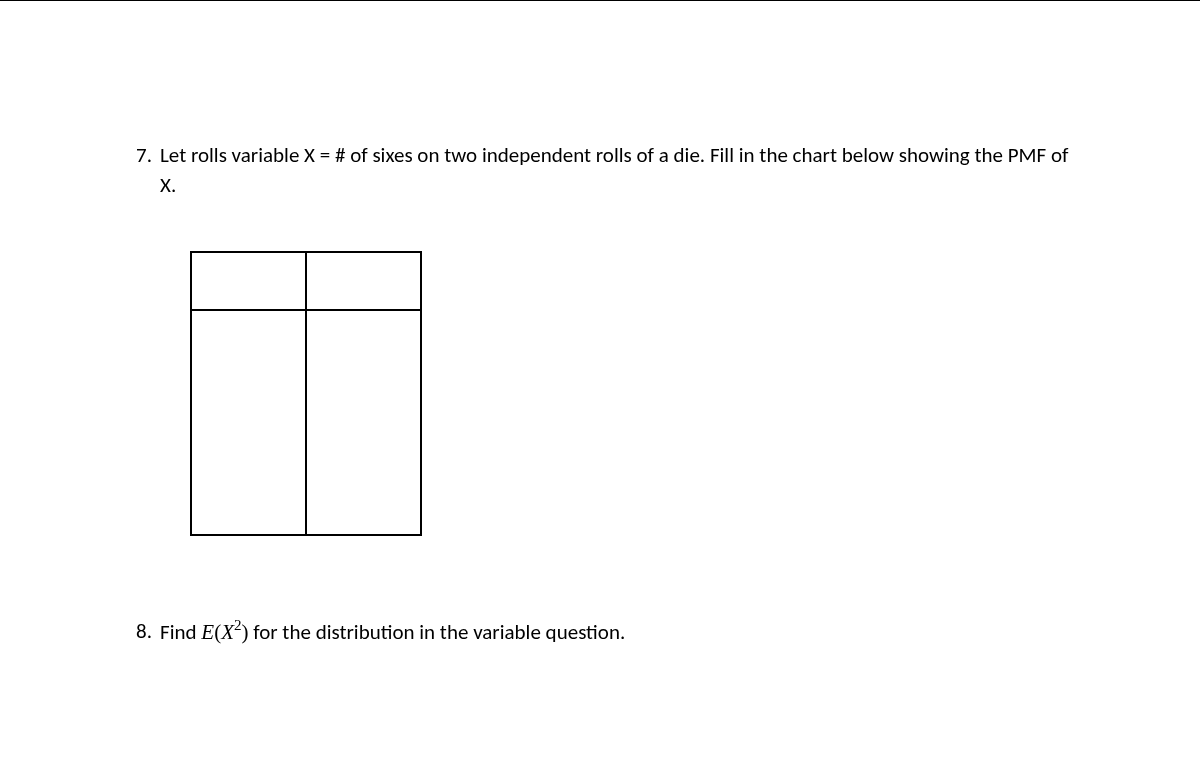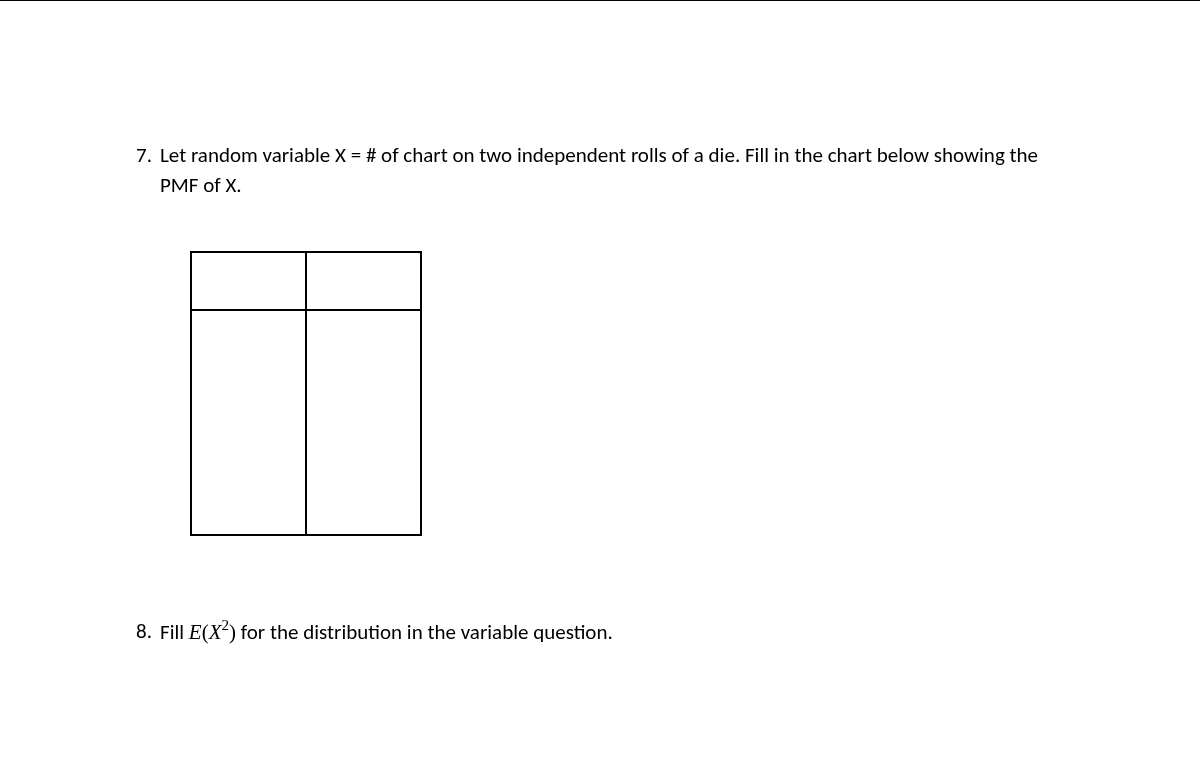--- a/index.html
+++ b/index.html
@@ -82,38 +82,38 @@
   </style>
 </head>
 <body>
 
 <div class="page-border"></div>
 
 <div class="content">
 
   <div class="question">
     <div class="question-number">7.</div>
-    <div class="question-text">Let random variable X = # of chart on two independent rolls of a die. Fill in the chart below showing the PMF of X.</div>
+    <div class="question-text">Let rolls variable X = # of sixes on two independent rolls of a die. Fill in the chart below showing the PMF of X.</div>
   </div>
 
   <div class="table-container">
     <table class="pmf-table">
       <tbody>
           <tr>
         <td class="header-cell"></td>
         <td class="header-cell"></td>
       </tr>
       <tr>
         <td class="body-cell"></td>
         <td class="body-cell"></td>
       </tr>
     </tbody>
       </table>
   </div>
 
   <div class="question">
     <div class="question-number">8.</div>
     <div class="question-text">
-      <span>Fill </span><span class="math-e">E</span><span class="paren">(</span><span class="math-x">X</span><span class="superscript">2</span><span class="paren">)</span><span> for the distribution in the variable question.</span>
+      <span>Find </span><span class="math-e">E</span><span class="paren">(</span><span class="math-x">X</span><span class="superscript">2</span><span class="paren">)</span><span> for the distribution in the variable question.</span>
     </div>
   </div>
 
 </div>
 
 </body></html>

